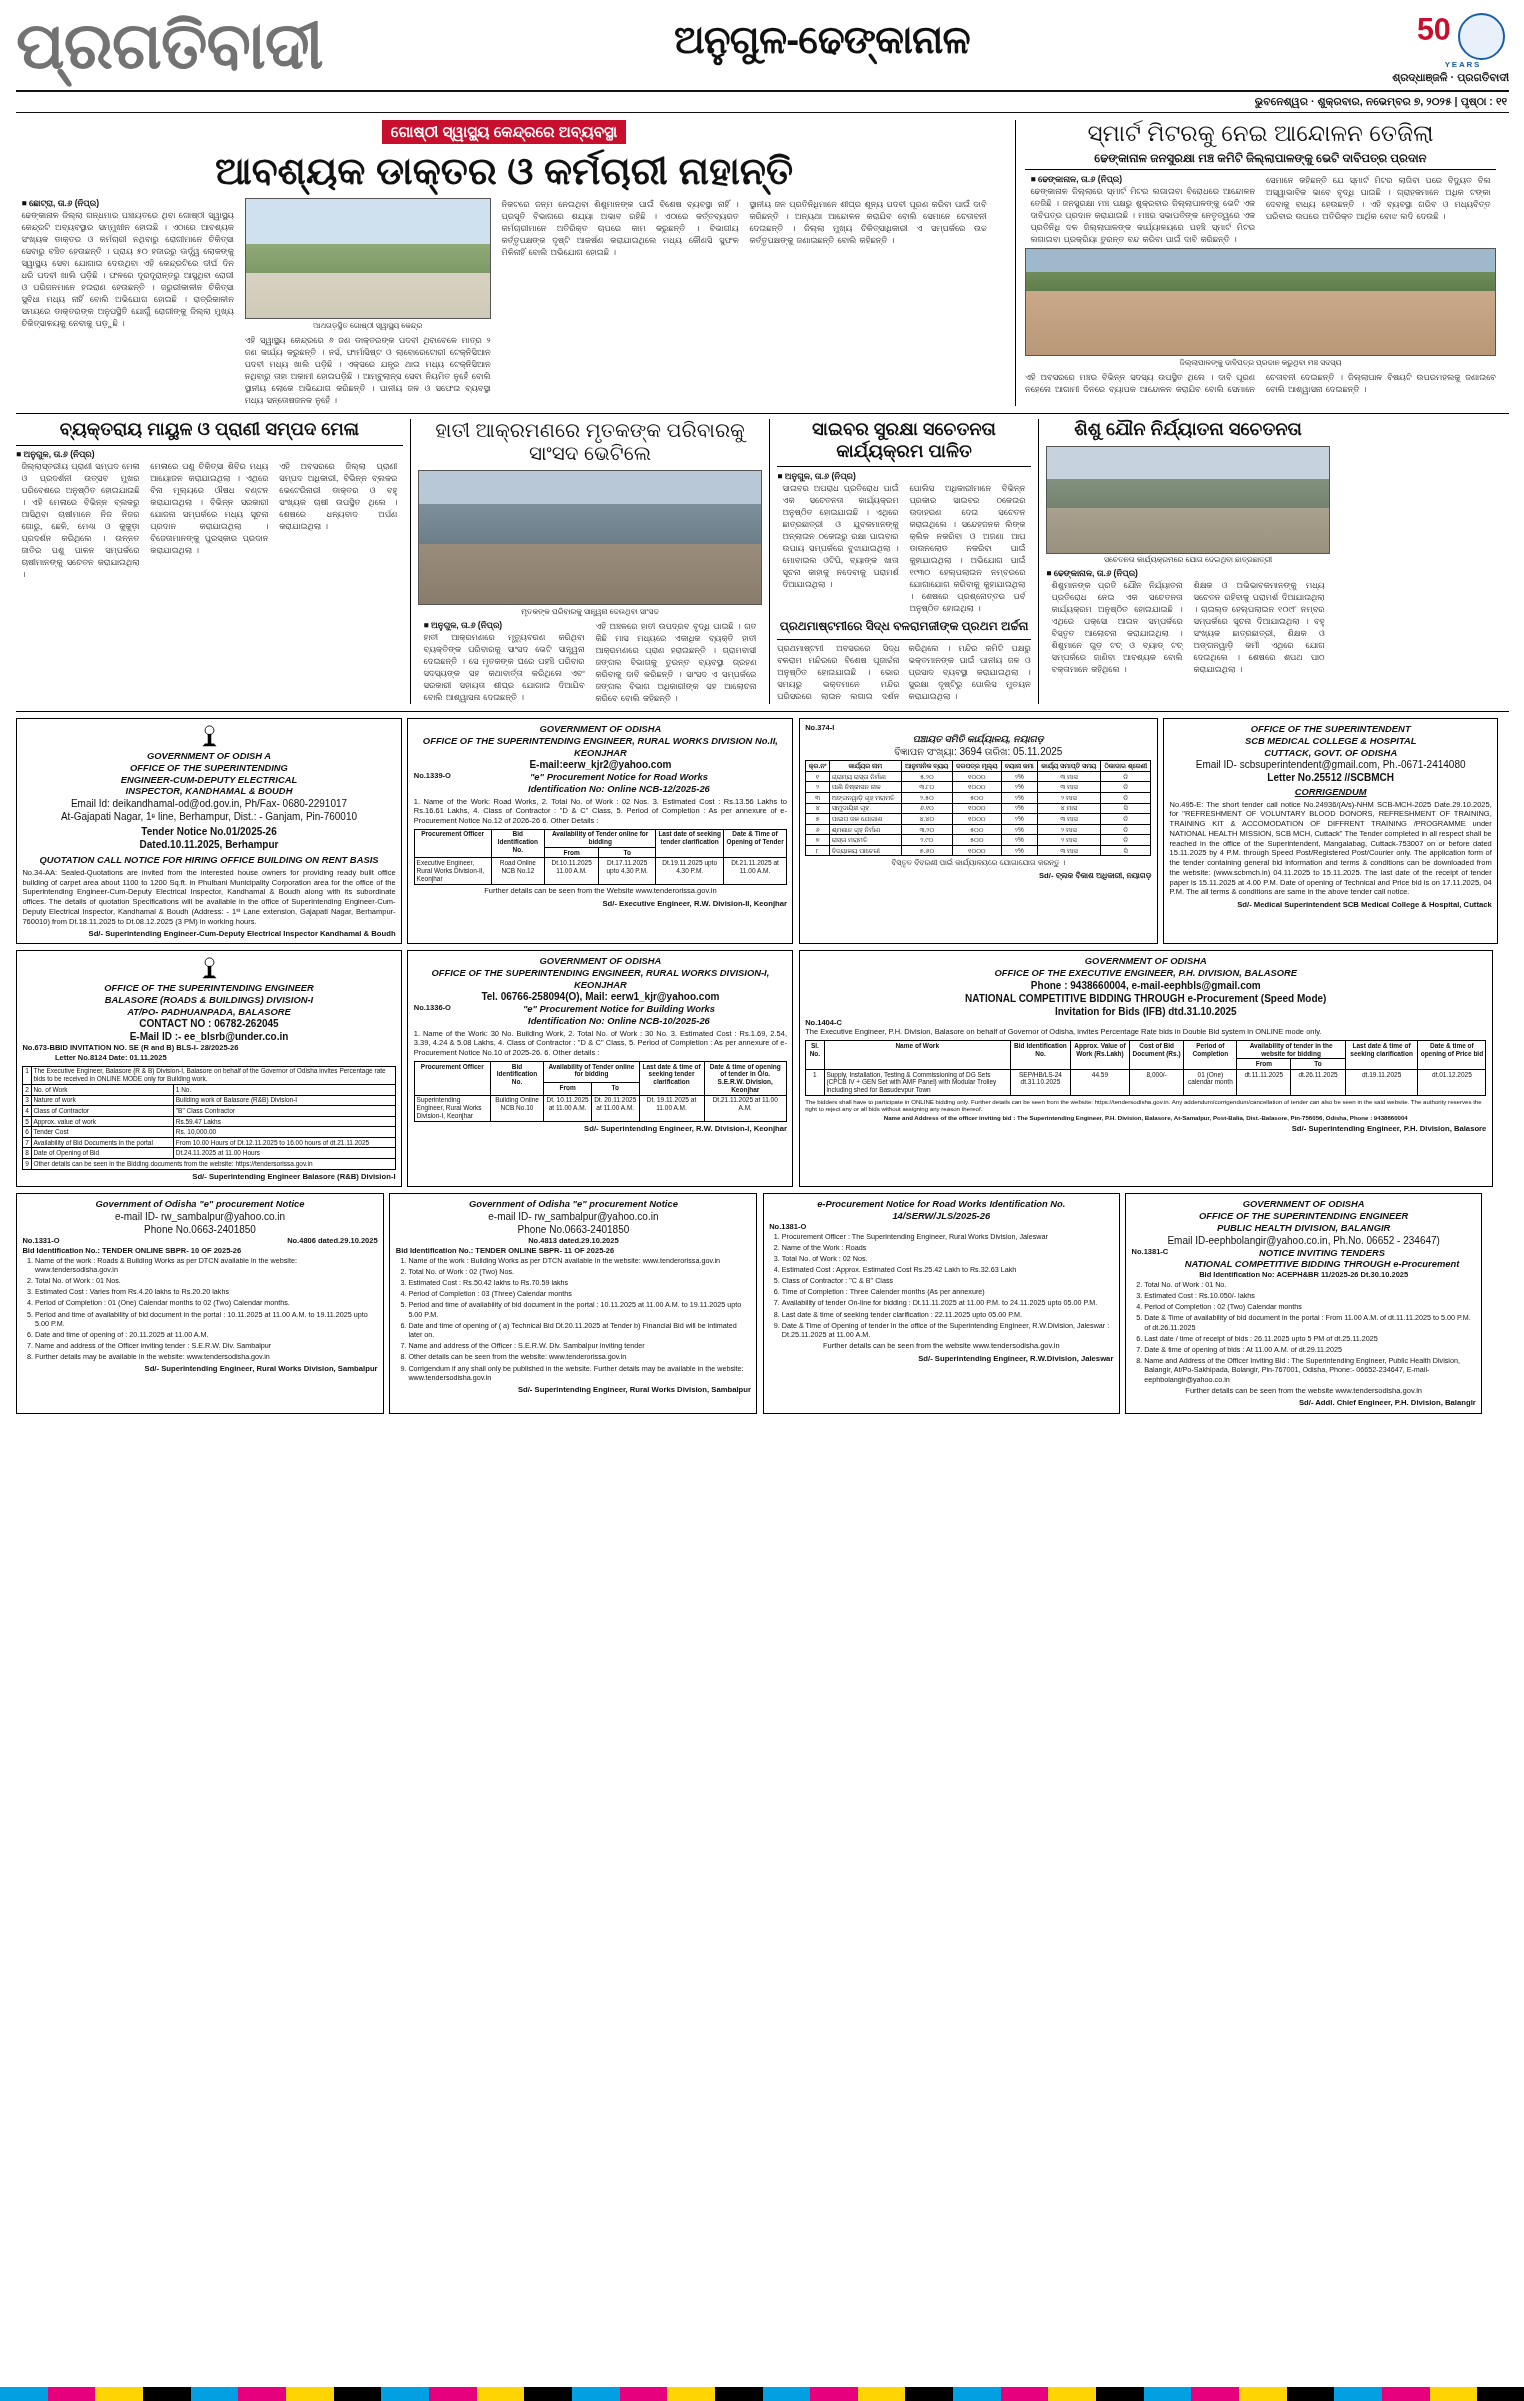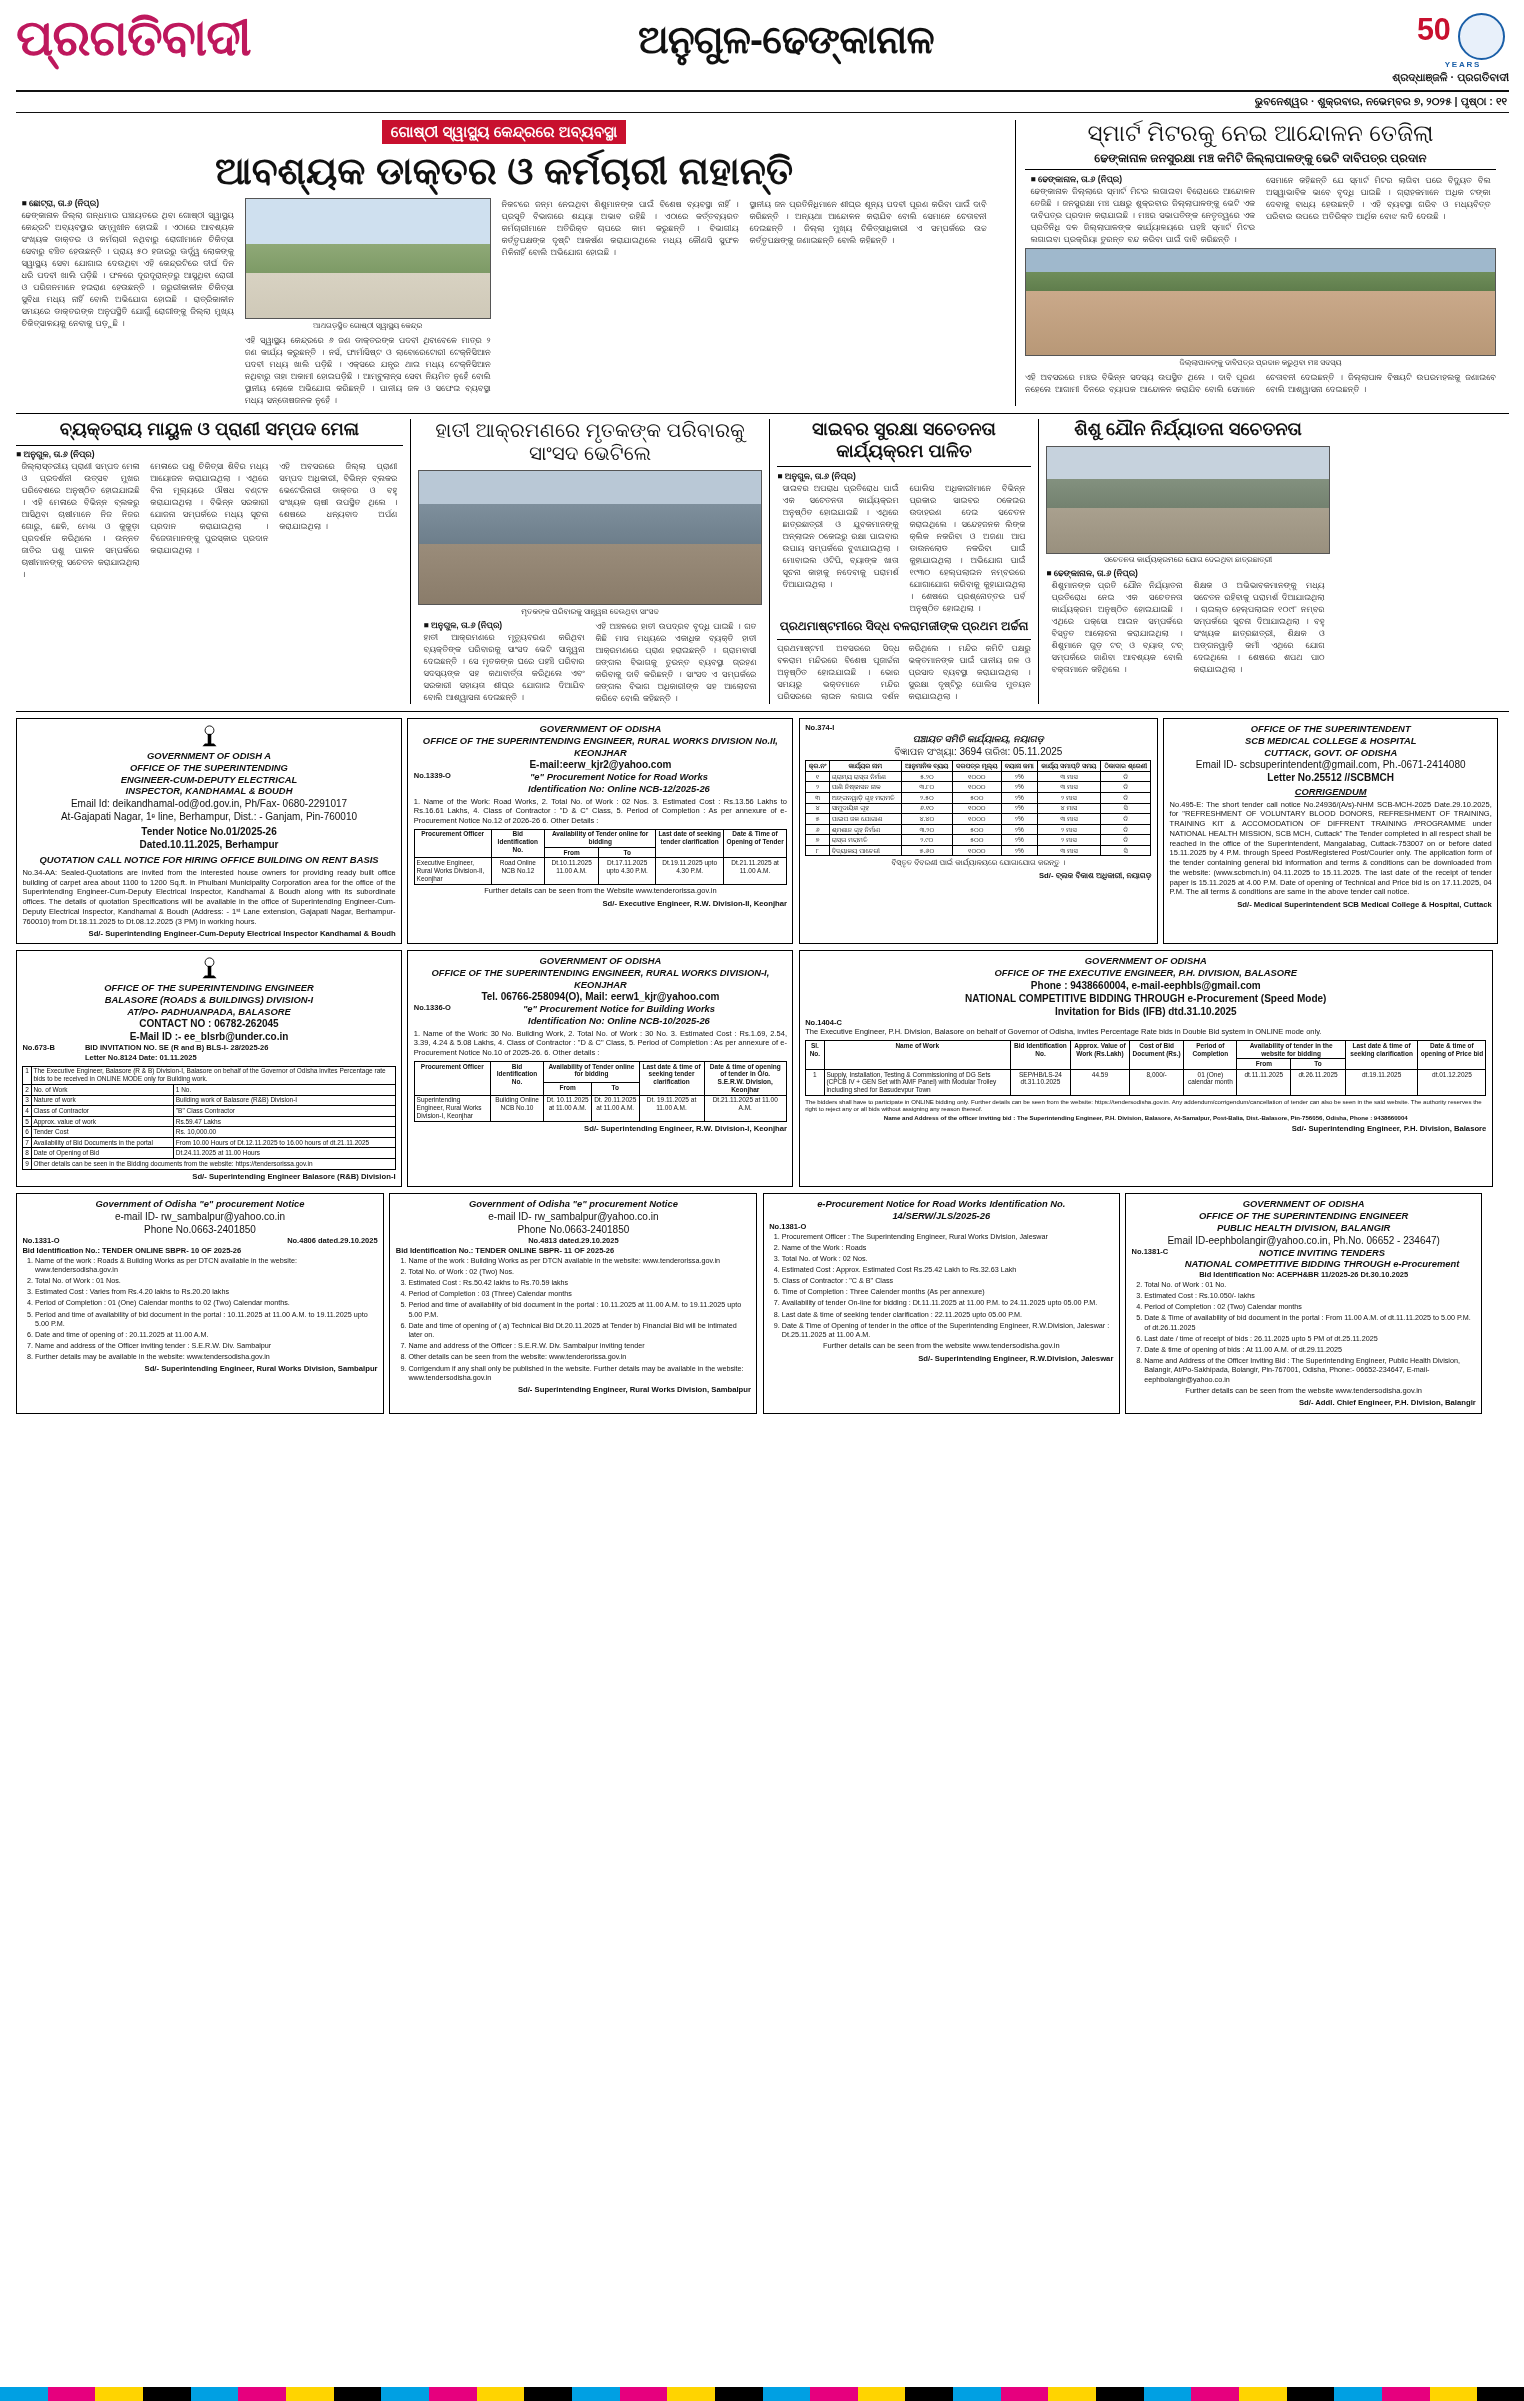--- a/index.html
+++ b/index.html
@@ -8,21 +8,21 @@
     width:1525px; height:2401px;
     background:#ffffff;
     font-family:"Liberation Sans", sans-serif;
     color:#111;
     position:relative;
   }
   .page { width:1525px; height:2401px; padding:12.6px 16px; position:relative; }
 
   
   .masthead { display:flex; align-items:flex-start; justify-content:space-between; border-bottom:2.7px solid #111; padding-bottom:5.4px; }
-  .mast-logo { font-size:50px; font-weight:bold; letter-spacing:-0.9px; line-height:1; color:#be185d; white-space:nowrap; }
+  .mast-logo { font-size:65px; font-weight:bold; letter-spacing:-0.9px; line-height:1; color:#737373; white-space:nowrap; }
   .mast-center { flex:1; text-align:center; padding-top:5.4px; }
   .mast-edition { font-size:39px; font-weight:bold; letter-spacing:-0.9px; }
   .mast-right { text-align:right; min-width:188px; }
   .fifty { display:inline-block; text-align:center; }
   .fifty-num { font-size:30.5px; font-weight:bold; color:#c8102e; line-height:0.9; }
   .fifty-seal { width:47px;height:47px;border-radius:50%;border:2.7px solid #1a5fa8;display:inline-block;vertical-align:middle;margin:0 3.6px;background:#e8f0fa;}
   .fifty-years { font-size:8px; letter-spacing:1.8px; color:#1a5fa8; font-weight:bold; }
   .mast-tag { font-size:10.8px; color:#111; margin-top:1.8px; font-weight:bold; }
   .dateline { display:flex; justify-content:space-between; font-size:10.8px; padding:3.6px 1.8px; border-bottom:1.8px solid #111; }
   .dateline .dl-right { font-weight:bold; }
@@ -395,21 +395,21 @@
               <rect x="11" y="12" width="4" height="12" fill="#000"></rect>
               <path d="M5 26h16l-3-3H8z" fill="#000"></path>
             </svg>
         </span>
       </div>
       <div class="tbox-title">OFFICE OF THE SUPERINTENDING ENGINEER</div>
       <div class="tbox-title">BALASORE (ROADS &amp; BUILDINGS) DIVISION-I</div>
       <div class="tbox-title">AT/PO- PADHUANPADA, BALASORE</div>
       <div class="tbox-sub bold">CONTACT NO : 06782-262045</div>
       <div class="tbox-sub bold">E-Mail ID :- ee_blsrb@under.co.in</div>
-      <div class="flexrow" style="justify-content:flex-start;gap:30px;">
+      <div class="flexrow" style="justify-content:flex-start;">
         <div class="tbox-text bold">No.673-B</div>
         <div style="flex:1;text-align:center;">
           <div class="tbox-text bold">BID INVITATION NO. SE (R and B) BLS-I- 28/2025-26</div>
           <div class="tbox-text bold">Letter No.8124 Date: 01.11.2025</div>
         </div>
       </div>
       <table class="t" style="margin-top:2.7px;">
         <tbody>
             <tr>
           <td class="ctr">1</td>

